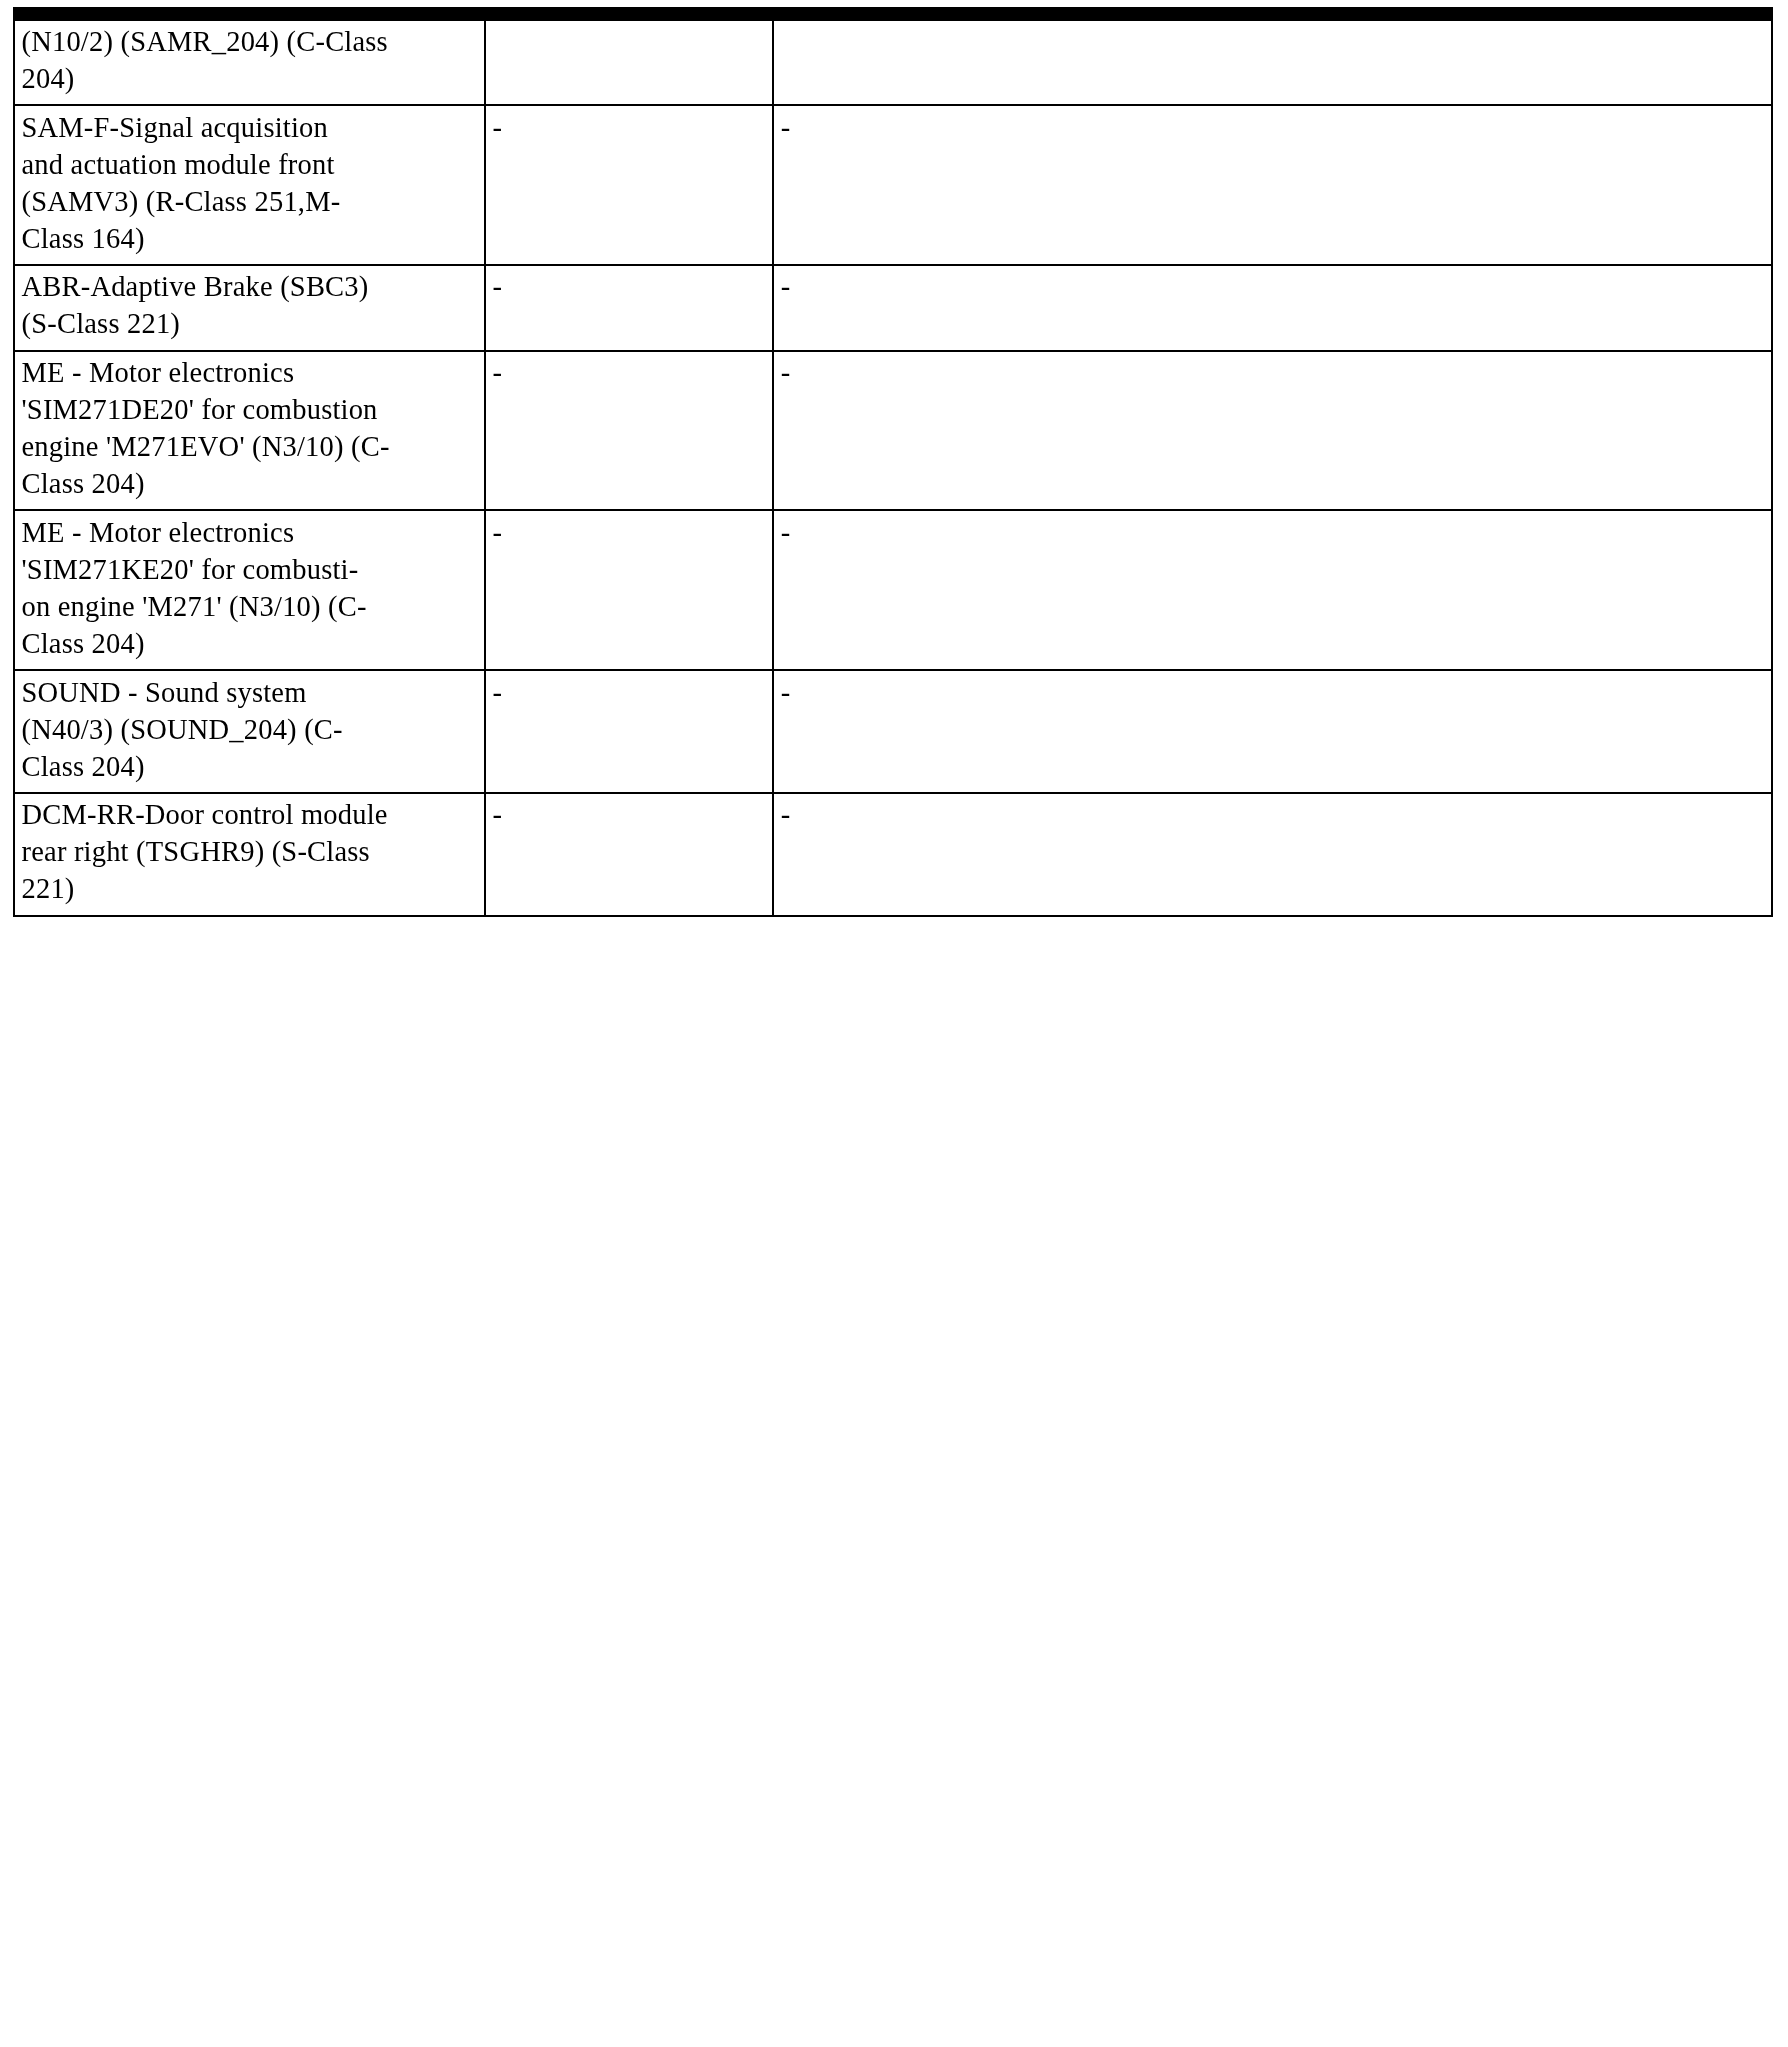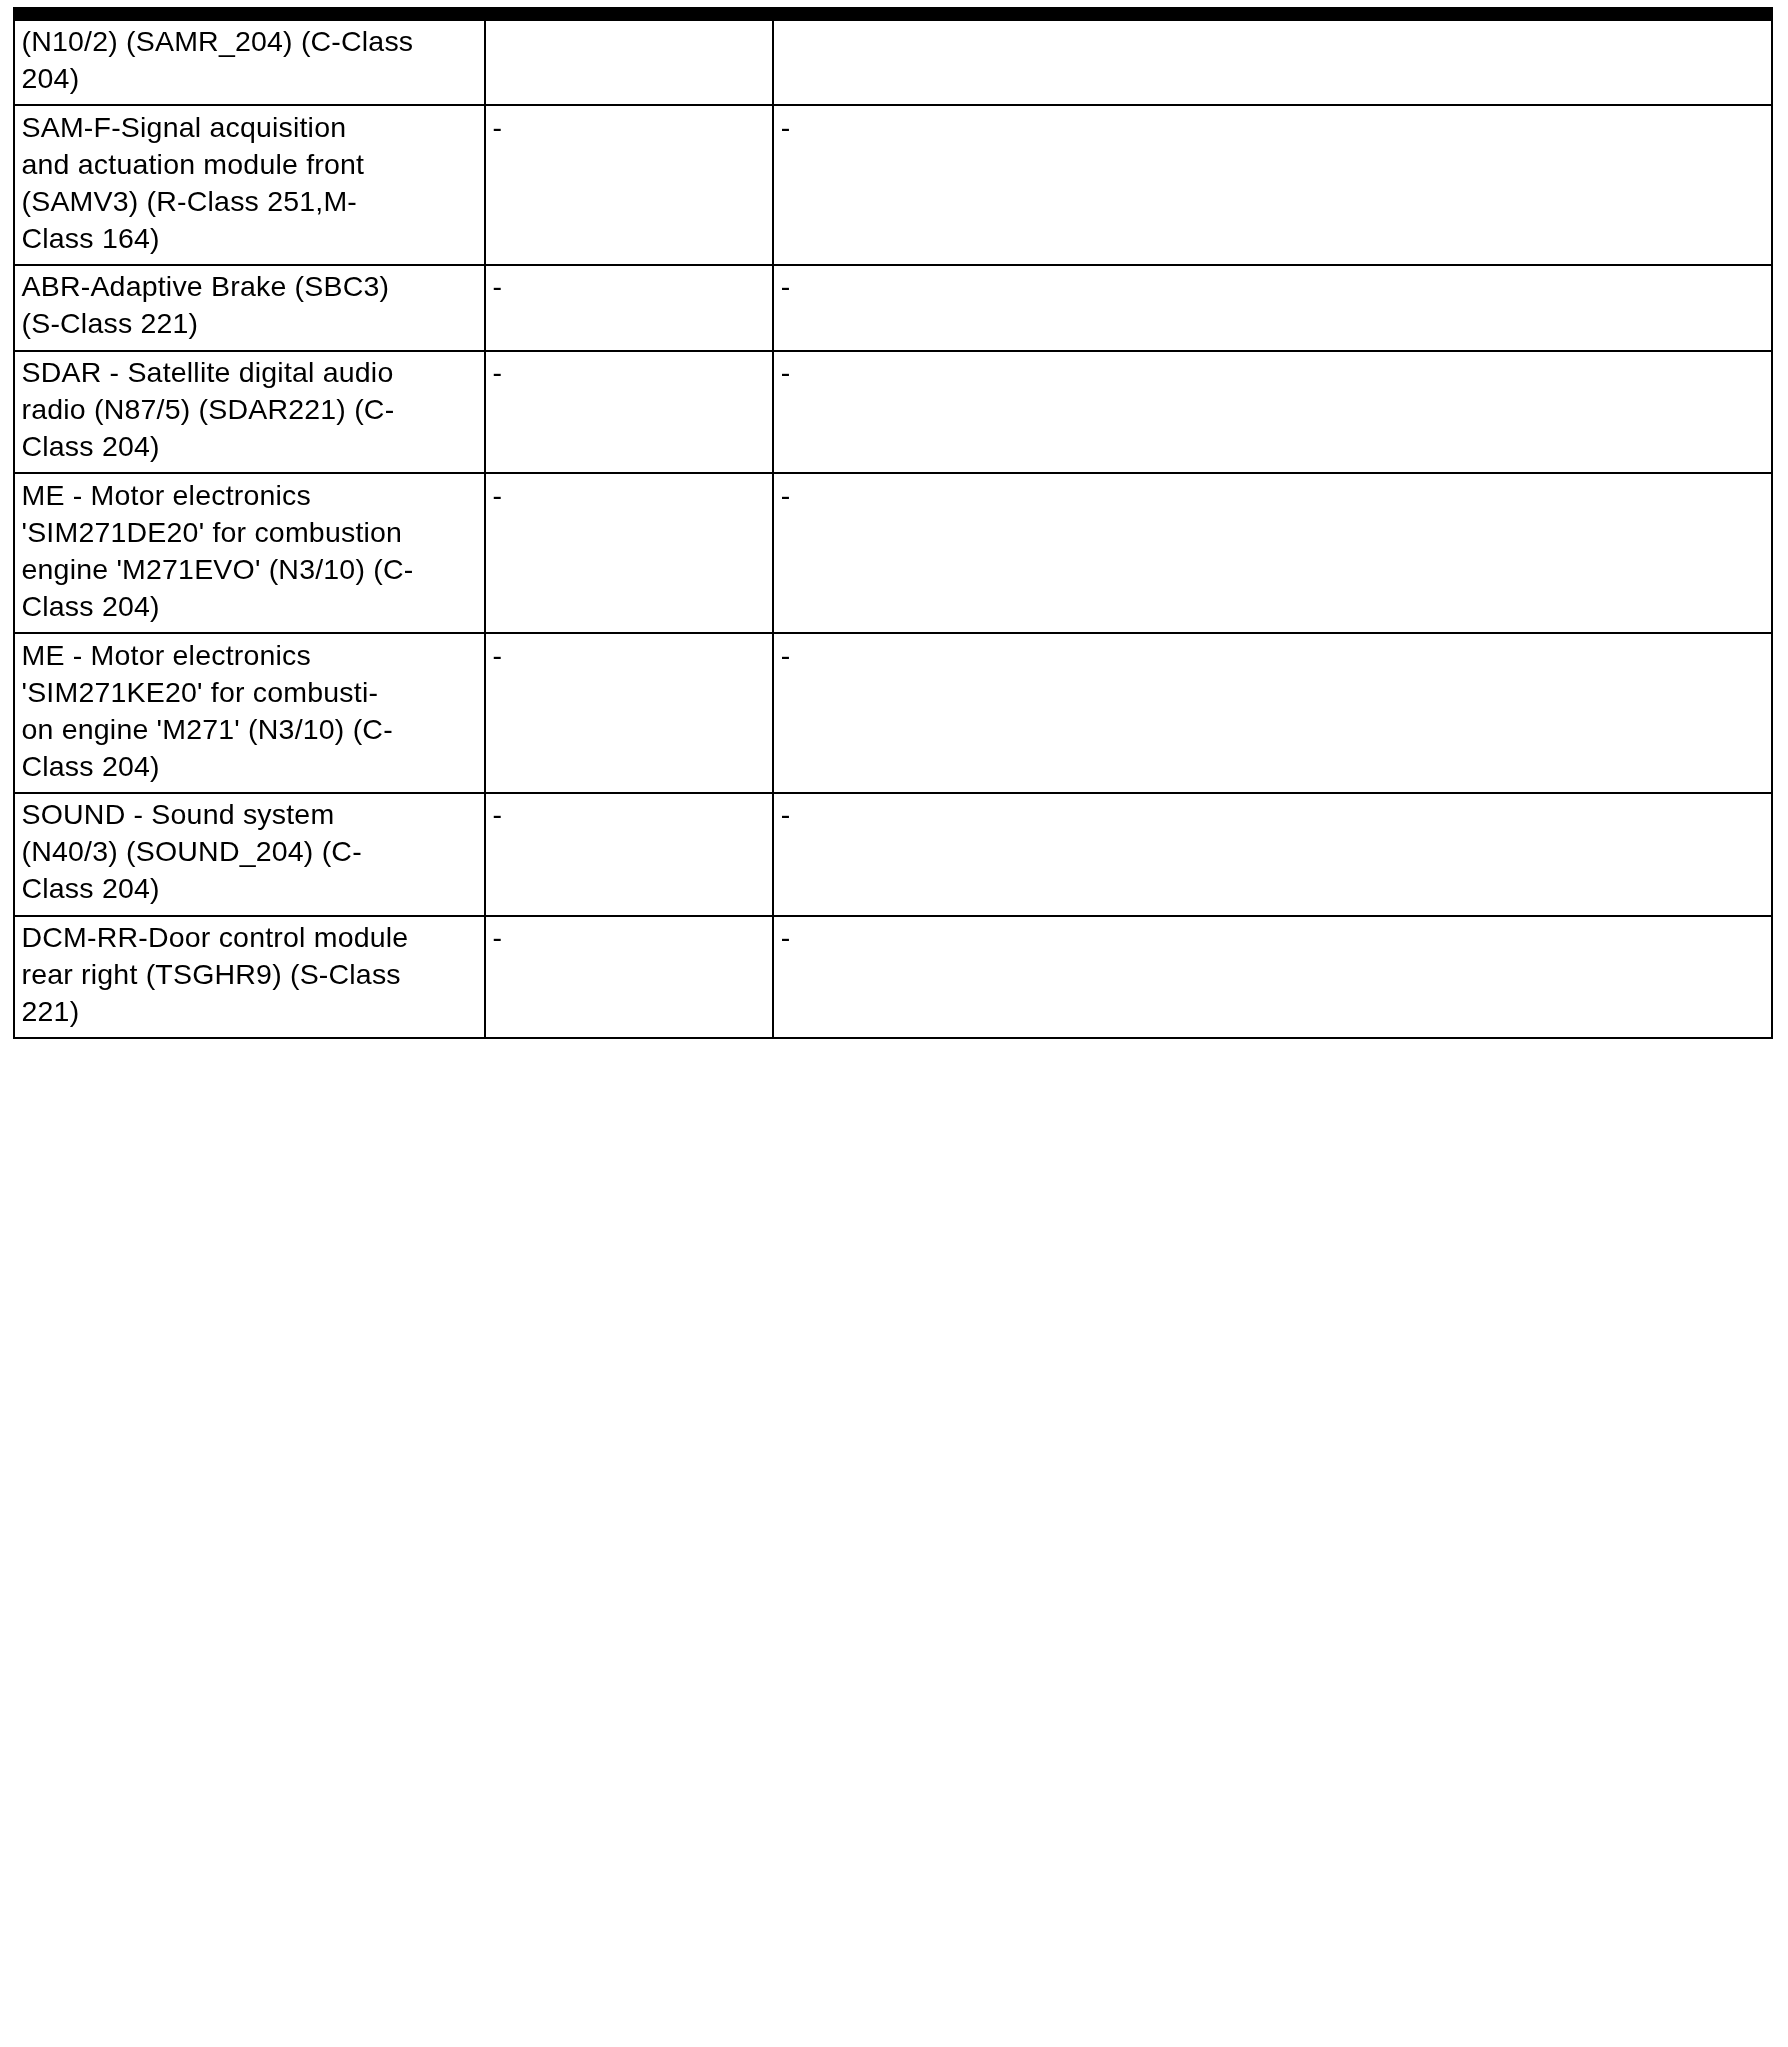--- a/index.html
+++ b/index.html
@@ -30,20 +30,21 @@
   }
   table.modules-table td {
     border: 2.4px solid #000000;
     vertical-align: top;
     padding: 2.4px 6.5px 7.3px 6.5px;
     font-size: 28.5px;
     line-height: 37px;
     white-space: pre-line;
     overflow: hidden;
     letter-spacing: 0.2px;
+    font-family: Liberation Serif, serif;
   }
   col.col-module { width: 26.8%; }
   col.col-a      { width: 16.4%; }
   col.col-b      { width: 56.8%; }
 </style>
 </head>
 <body>
 
 <div class="page">
 
@@ -75,27 +76,20 @@
   </tr>
 
   <tr>
     <td class="c1">ABR-Adaptive Brake (SBC3)
 (S-Class 221)</td>
     <td class="c2">-</td>
     <td class="c3">-</td>
   </tr>
 
 
-  <tr>
-    <td class="c1">SDAR - Satellite digital audio
-radio (N87/5) (SDAR221) (C-
-Class 204)</td>
-    <td class="c2">-</td>
-    <td class="c3">-</td>
-  </tr>
 
 
 
   <tr>
     <td class="c1">ME - Motor electronics
 'SIM271DE20' for combustion
 engine 'M271EVO' (N3/10) (C-
 Class 204)</td>
     <td class="c2">-</td>
     <td class="c3">-</td>

